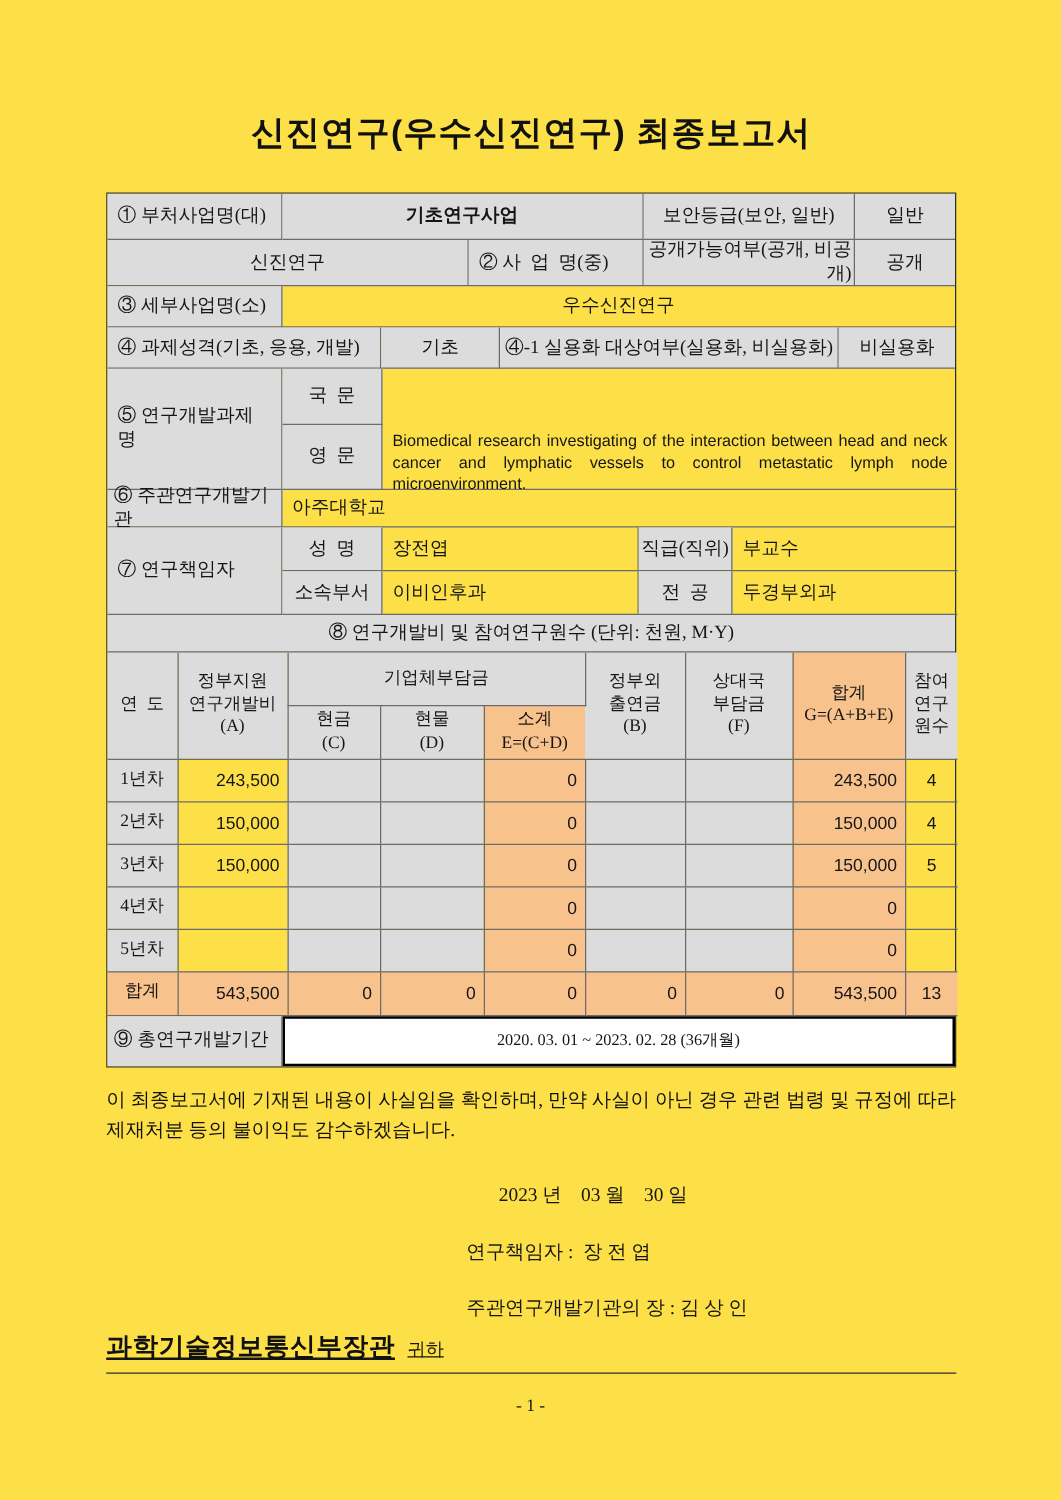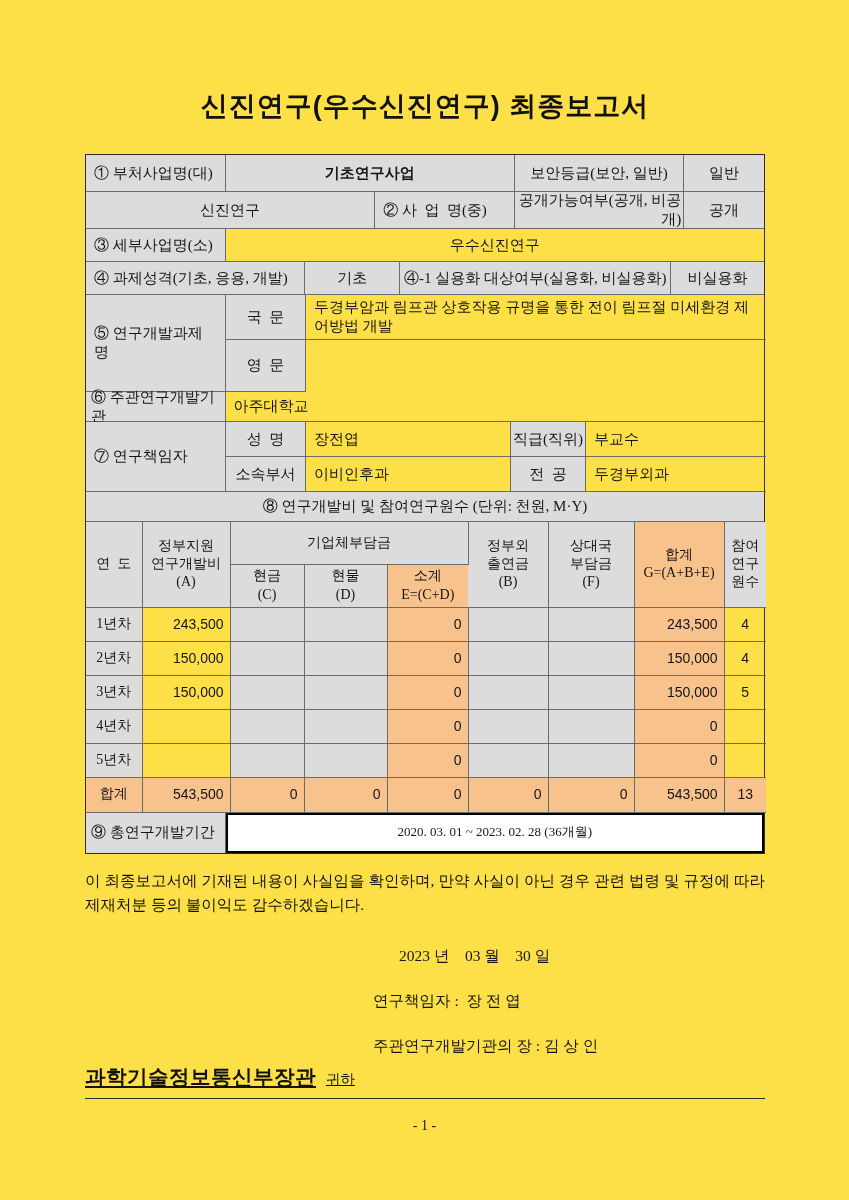--- a/index.html
+++ b/index.html
@@ -86,24 +86,26 @@
         <div class="cell gray c" style="width:95px;height:33px;">기초</div>
         <div class="cell gray c" style="width:272px;height:33px;padding:0 2px;">④-1 실용화 대상여부(실용화, 비실용화)</div>
         <div class="cell gray c nr" style="width:93px;height:33px;">비실용화</div>
       </div>
 
       <div class="grp">
         <div class="cell gray side" style="width:140px;height:97px;">⑤ 연구개발과제명</div>
         <div class="stack">
           <div class="row">
             <div class="cell gray c pre" style="width:80px;height:45px;">국  문</div>
-            <div class="cell nr" style="width:460px;height:45px;">두경부암과 림프관 상호작용 규명을 통한 전이 림프절 미세환경 제어방법 개발</div>
           </div>
           <div class="row">
             <div class="cell gray c pre" style="width:80px;height:52px;">영  문</div>
+            <div class="cell nr" style="width:460px;height:52px;align-items:flex-start;">
+                <span class="eng">Biomedical research investigating of the interaction between head and neck cancer and lymphatic vessels to control metastatic lymph node microenvironment.</span>
+              </div>
           </div>
         </div>
       </div>
 
       <div class="row">
         <div class="cell gray" style="width:140px;height:30px;padding:0 5px;">⑥ 주관연구개발기관</div>
         <div class="cell nr" style="width:540px;height:30px;">아주대학교</div>
       </div>
 
       <div class="grp">

